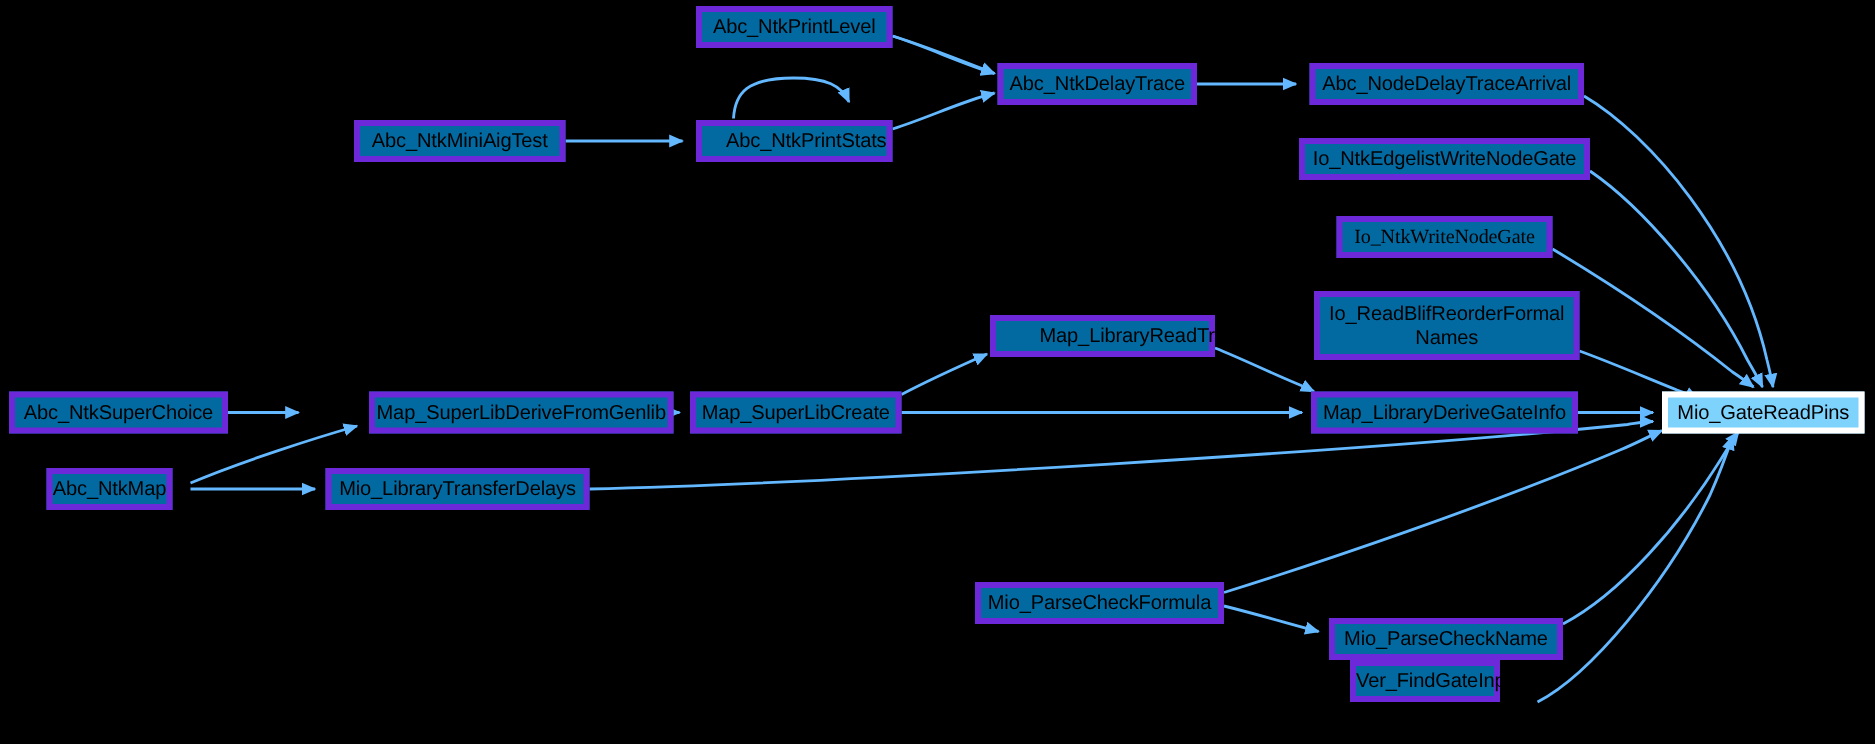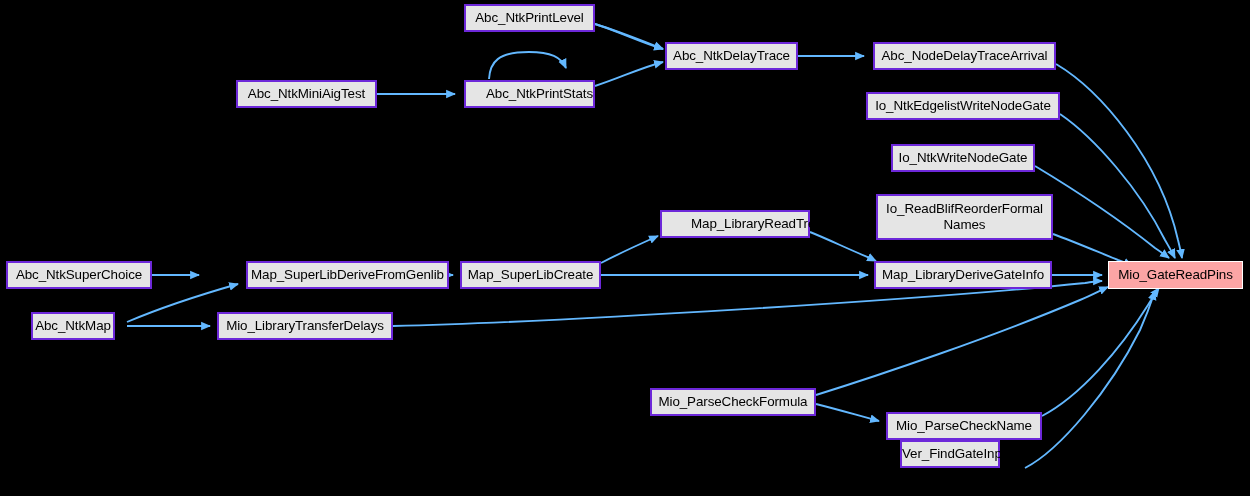--- a/index.html
+++ b/index.html
@@ -20,36 +20,36 @@
     position: absolute;
     left: 0;
     top: 0;
     width: 1250px;
     height: 496px;
     pointer-events: none;
   }
   .node {
     position: absolute;
     box-sizing: border-box;
-    background: #e5e5e5;
-    border: 2px solid #6d28d9;
+    background: #0369a1;
+    border: 4px solid #6d28d9;
     color: #000000;
     font-size: 13.4px;
     line-height: 1.17;
     display: flex;
     align-items: center;
     justify-content: center;
     text-align: center;
     white-space: pre-line;
     letter-spacing: -0.1px;
     z-index: 5;
   }
   .node.highlight {
-    background: #fca5a5;
-    border: 1px solid #ffffff;
+    background: #7dd3fc;
+    border: 4px solid #ffffff;
   }
   .node span { display: block; width: 100%; }
 </style>
 </head>
 <body>
 
 <div id="canvas">
   <svg id="edges" viewBox="0 0 1250 496" xmlns="http://www.w3.org/2000/svg">
     <defs>
       <marker id="arrow" viewBox="0 0 10 10" refX="9" refY="5" markerWidth="5.2" markerHeight="5.2" orient="auto-start-reverse">
@@ -82,21 +82,21 @@
         <path d="M1025,468 C1060,450 1110,390 1140,330 C1148,312 1152,300 1155,291" fill="none" stroke="#63b8ff" stroke-width="1.9" marker-end="url(#arrow)"></path>
       </g>
   </svg>
   <div id="node-layer">
       <div class="node" style="left: 464px; top: 4px; width: 131px; height: 28px;"><span>Abc_NtkPrintLevel</span></div>
       <div class="node" style="left: 236px; top: 80px; width: 141px; height: 28px;"><span>Abc_NtkMiniAigTest</span></div>
       <div class="node" style="left: 464px; top: 80px; width: 131px; height: 28px; text-align: right;"><span>Abc_NtkPrintStats</span></div>
       <div class="node" style="left: 665px; top: 42px; width: 133px; height: 28px;"><span>Abc_NtkDelayTrace</span></div>
       <div class="node" style="left: 873px; top: 42px; width: 183px; height: 28px;"><span>Abc_NodeDelayTraceArrival</span></div>
       <div class="node" style="left: 866px; top: 92px; width: 194px; height: 28px;"><span>Io_NtkEdgelistWriteNodeGate</span></div>
-      <div class="node" style="left: 891px; top: 144px; width: 144px; height: 28px;"><span>Io_NtkWriteNodeGate</span></div>
+      <div class="node" style="left: 891px; top: 144px; width: 144px; height: 28px; font-family: Liberation Serif, serif;"><span>Io_NtkWriteNodeGate</span></div>
       <div class="node" style="left: 876px; top: 194px; width: 177px; height: 46px;"><span>Io_ReadBlifReorderFormal
 Names</span></div>
       <div class="node" style="left: 660px; top: 210px; width: 150px; height: 28px; padding-left: 29px;"><span>Map_LibraryReadTree</span></div>
       <div class="node" style="left: 6px; top: 261px; width: 146px; height: 28px;"><span>Abc_NtkSuperChoice</span></div>
       <div class="node" style="left: 206px; top: 261px; width: 203px; height: 28px; margin-left: 40px;"><span>Map_SuperLibDeriveFromGenlib</span></div>
       <div class="node" style="left: 460px; top: 261px; width: 141px; height: 28px;"><span>Map_SuperLibCreate</span></div>
       <div class="node" style="left: 874px; top: 261px; width: 178px; height: 28px;"><span>Map_LibraryDeriveGateInfo</span></div>
       <div class="node highlight" style="left: 1108px; top: 261px; width: 135px; height: 28px;"><span>Mio_GateReadPins</span></div>
       <div class="node" style="left: 31px; top: 312px; width: 84px; height: 28px; align-items: center;"><span>Abc_NtkMap</span></div>
       <div class="node" style="left: 217px; top: 312px; width: 176px; height: 28px;"><span>Mio_LibraryTransferDelays</span></div>

